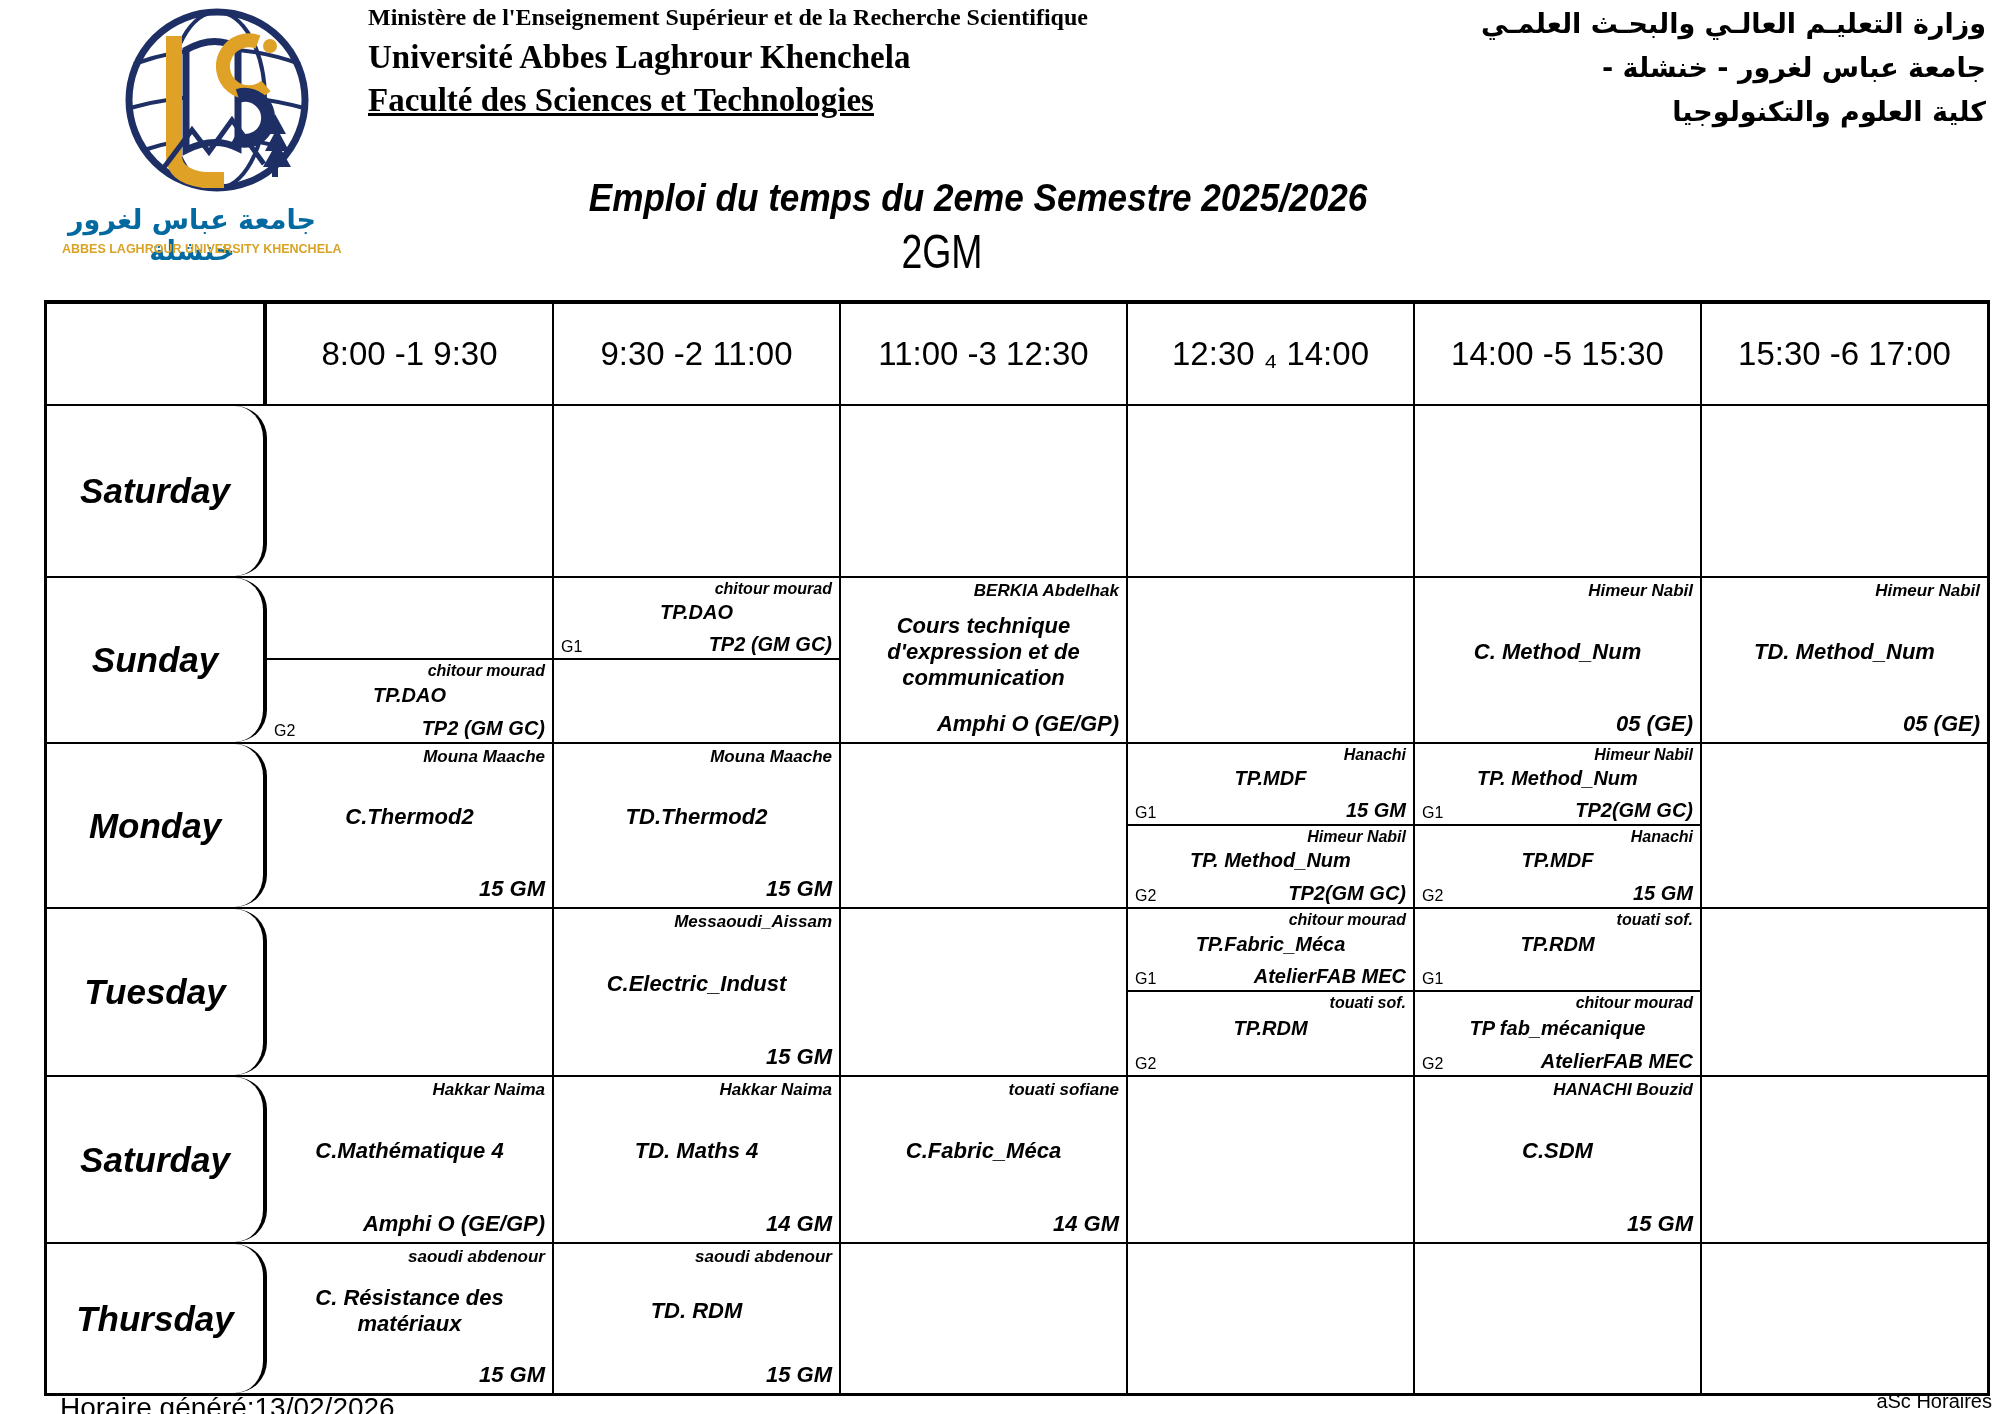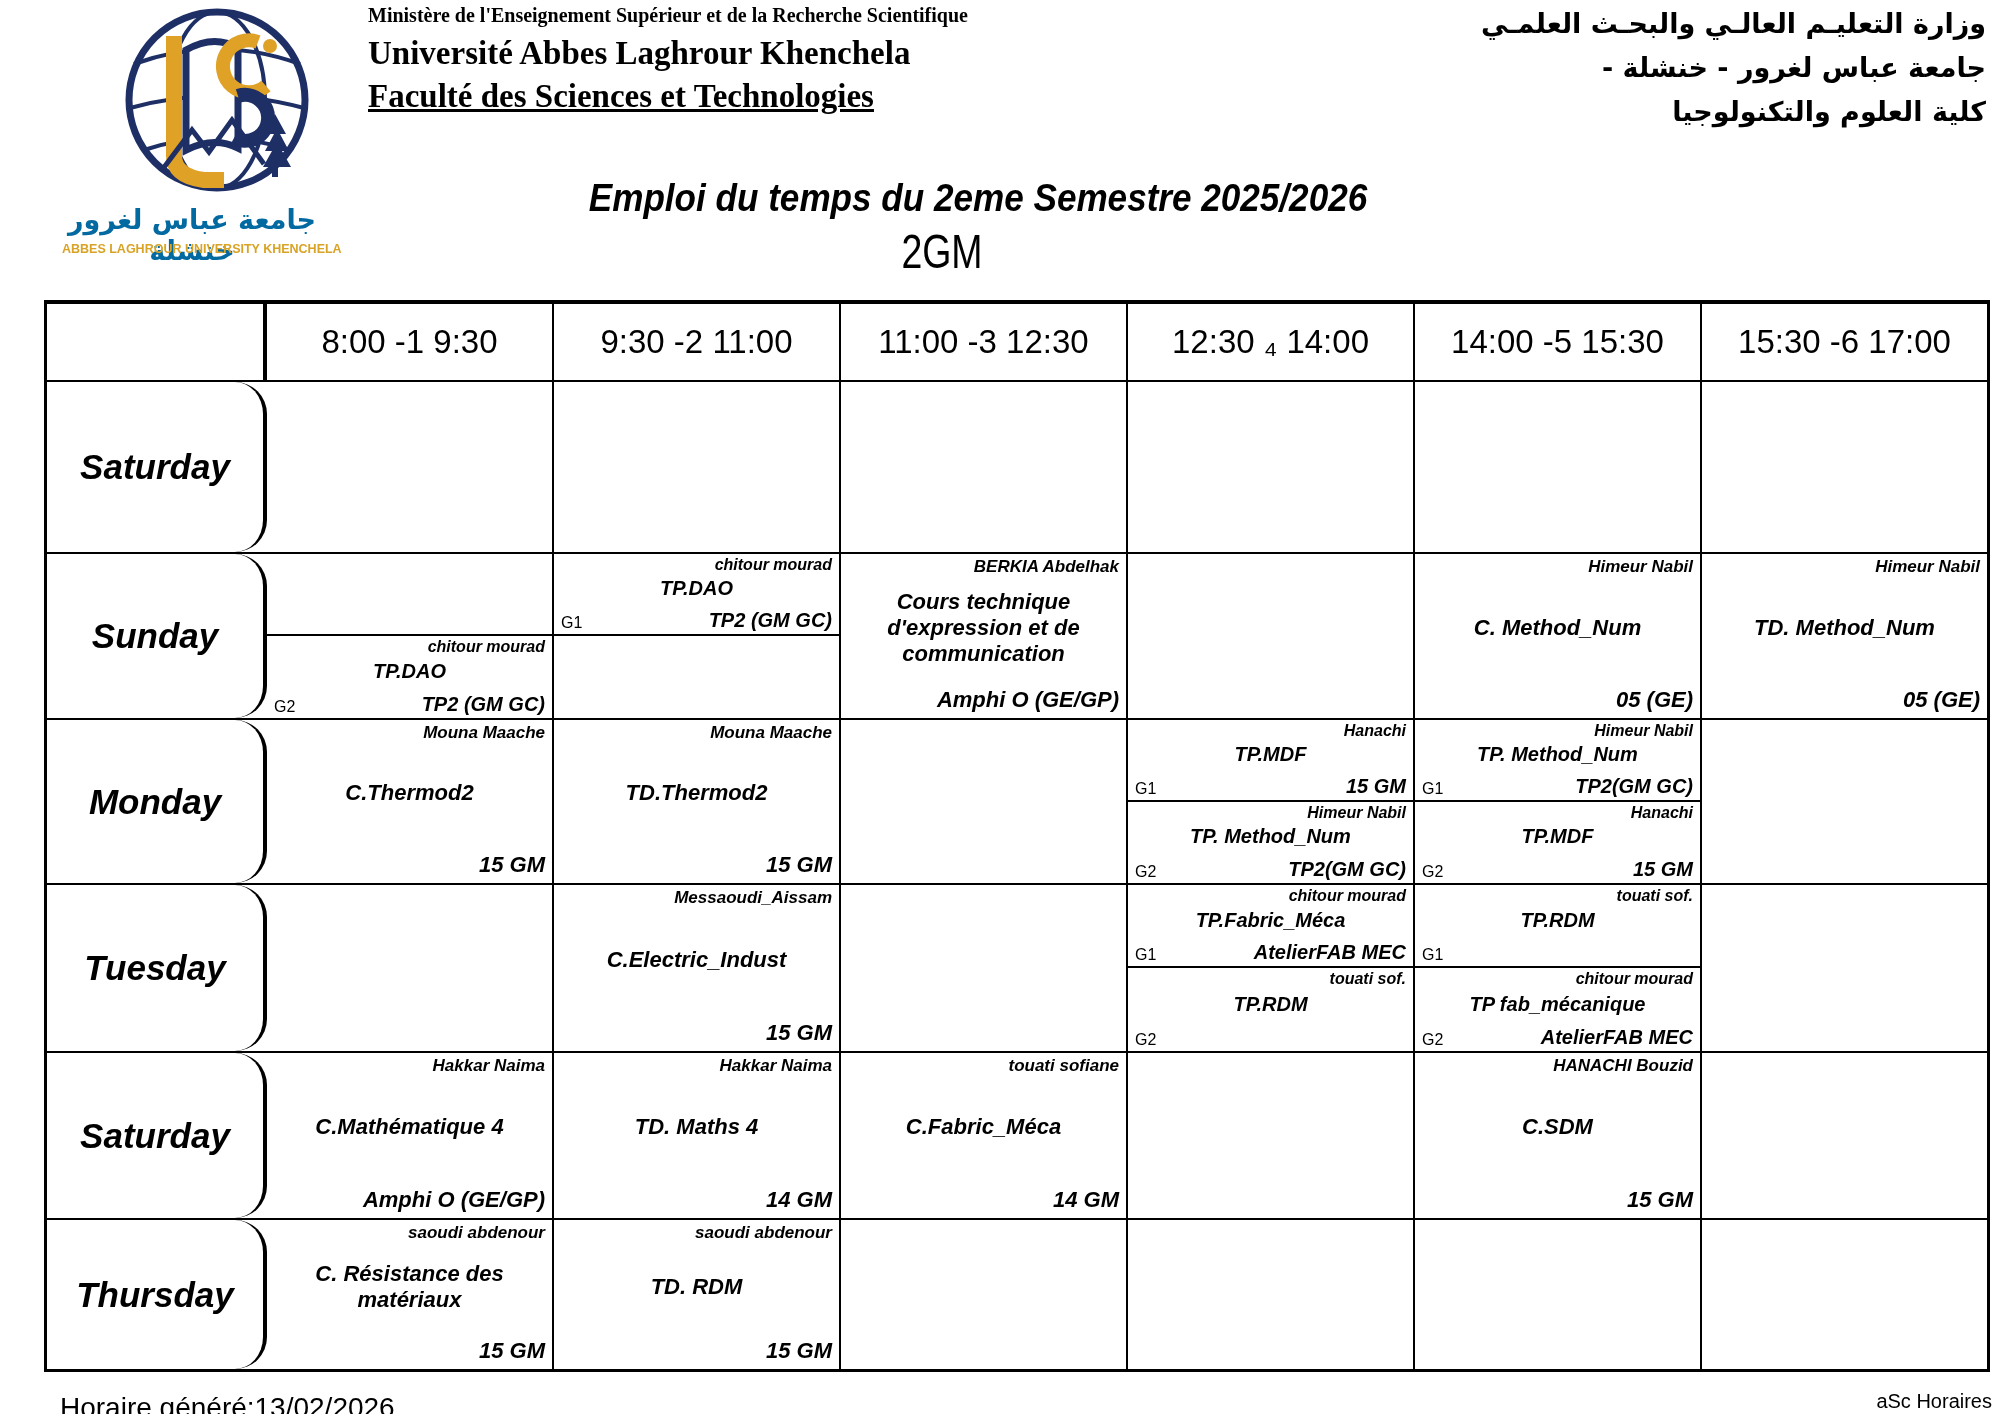--- a/index.html
+++ b/index.html
@@ -2,40 +2,40 @@
 <html><head>
 <meta charset="utf-8">
 <style>
   html,body{margin:0;padding:0;}
   body{
     width:2000px;height:1414px;position:relative;background:#fff;color:#000;
     font-family:"Liberation Sans",sans-serif;overflow:hidden;
   }
   
   .hdr-fr{position:absolute;left:368px;top:4px;font-family:"Liberation Serif",serif;font-weight:bold;}
-  .fr1{font-size:20px;}
+  .fr1{font-size:24px;}
   .fr2{font-size:33px;margin-top:8px;}
   .fr3{font-size:33px;margin-top:6px;text-decoration:underline;}
   .hdr-ar{position:absolute;right:14px;top:2px;text-align:right;direction:rtl;
     font-family:"DejaVu Sans",sans-serif;font-weight:bold;font-size:27px;line-height:44px;}
   .main-title{position:absolute;left:-22px;top:176px;width:100%;text-align:center;
     font-size:39px;font-weight:bold;font-style:italic;transform:scaleX(.9);}
   .class-title{position:absolute;left:-58px;top:224px;width:100%;text-align:center;
     font-size:48px;font-weight:400;transform:scaleX(.78);}
   
   .logo{position:absolute;left:82px;top:2px;width:250px;}
   .logo-ar{position:absolute;left:62px;top:204px;width:260px;text-align:center;color:#0369a1;
     font-family:"DejaVu Sans",sans-serif;font-weight:bold;font-size:27px;direction:rtl;}
   .logo-en{position:absolute;left:62px;top:242px;width:260px;text-align:center;color:#d9a326;
     font-weight:bold;font-size:12.5px;white-space:nowrap;}
   
   .tt{position:absolute;left:44px;top:300px;width:1946px;border:3px solid #000;border-top-width:4px;box-sizing:border-box;}
   .row{display:flex;border-top:2px solid #000;}
   .row:first-child{border-top:0;}
-  .r-head{height:76px;border-radius:17px;}
+  .r-head{height:100px;border-radius:17px;}
   .r-sat{height:170px;}
   .r-sun{height:164px;}
   .r-mon{height:163px;}
   .r-tue{height:166px;}
   .r-wed{height:165px;}
   .r-thu{height:149px;}
   .corner,.day-cell{width:220px;flex:none;border-right:4px solid #000;box-sizing:border-box;}
   .slot-head,.slot-cell{flex:1 1 0;min-width:0;border-right:2px solid #000;box-sizing:border-box;position:relative;}
   .slot-head:last-child,.slot-cell:last-child{border-right:0;}
   .slot-head{display:flex;align-items:center;justify-content:center;font-size:33px;white-space:nowrap;}

